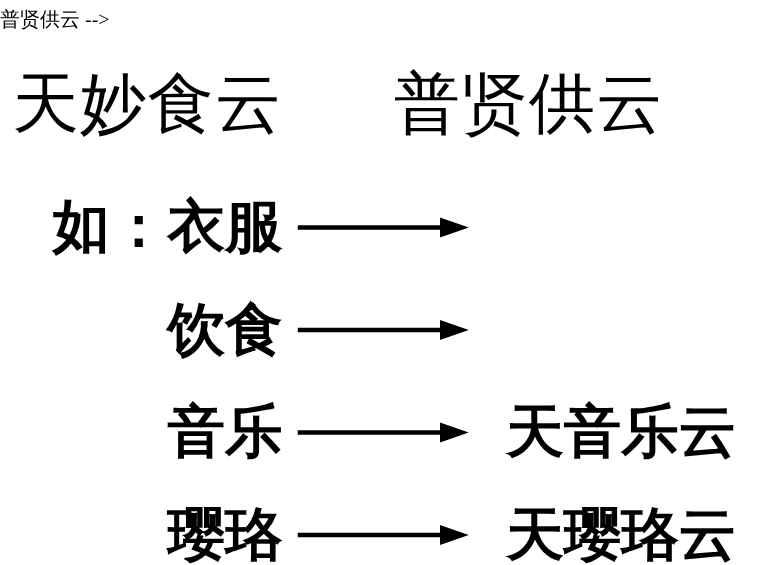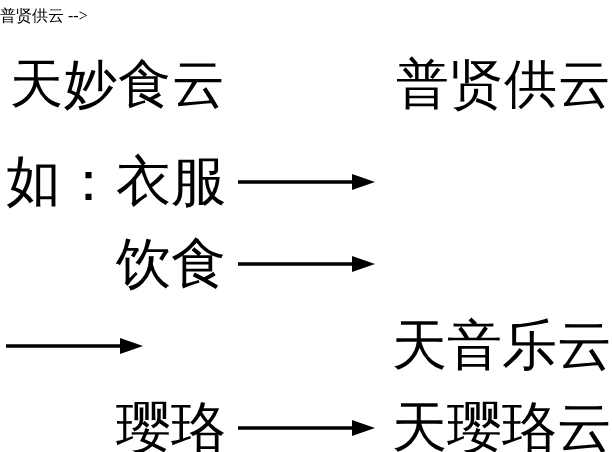--- a/index.html
+++ b/index.html
@@ -33,35 +33,35 @@
     white-space: nowrap;
   }
   .cell-arrow {
     width: 148px;
     display: flex;
     justify-content: center;
     align-items: center;
   }
   .cell-right {
     flex: 1;
-    text-align: right;
+    text-align: center;
     padding-left: 2px;
     white-space: nowrap;
   }
   .sans-text {
     font-family: "Liberation Sans", sans-serif;
     font-size: 53px;
     font-weight: 500;
     letter-spacing: 1px;
     line-height: 1.05;
   }
   .kai-text {
     font-family: "Liberation Serif", serif;
-    font-size: 55px;
-    font-weight: 400;
+    font-size: 46px;
+    font-weight: 700;
     line-height: 1.05;
   }
   .arrow-stack {
     display: flex;
     flex-direction: column;
     align-items: center;
     margin-top: 4px;
   }
   .arrow-label {
     font-family: "Liberation Sans", sans-serif;
@@ -102,20 +102,21 @@
     <div class="cell-arrow">
       <svg class="arrow-svg" width="137" height="18" viewBox="0 0 137 18">
         <line x1="0" y1="9" x2="116" y2="9" stroke="#000000" stroke-width="3.5"></line>
         <polygon points="114,1 137,9 114,17" fill="#000000"></polygon>
       </svg>
     </div>
   </div>
 
   
   <div class="row">
+    <div class="cell-left kai-text"><span></span><span>音乐</span></div>
     <div class="cell-arrow">
       <svg class="arrow-svg" width="137" height="18" viewBox="0 0 137 18">
         <line x1="0" y1="9" x2="116" y2="9" stroke="#000000" stroke-width="3.5"></line>
         <polygon points="114,1 137,9 114,17" fill="#000000"></polygon>
       </svg>
     </div>
     <div class="cell-right kai-text">天音乐云</div>
   </div>
 
   

